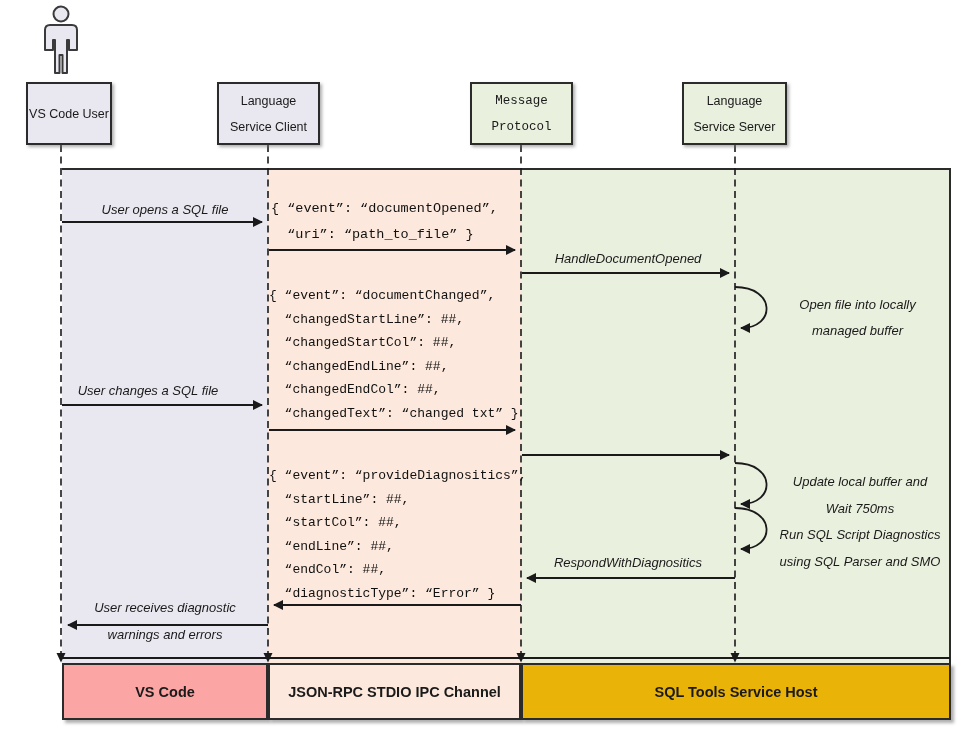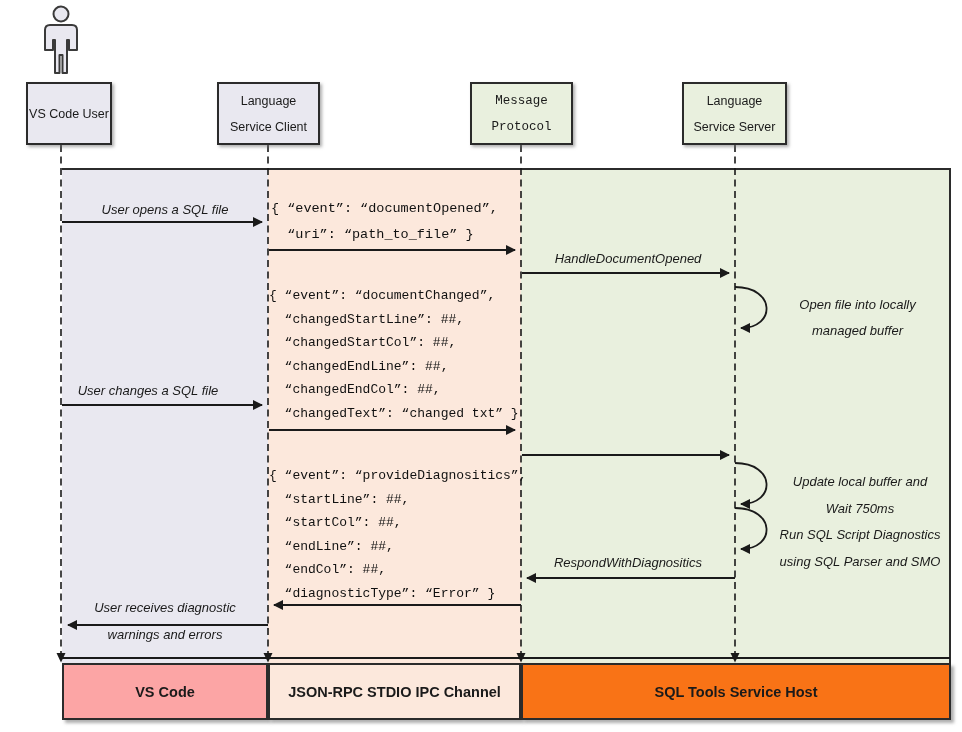--- a/index.html
+++ b/index.html
@@ -22,21 +22,21 @@
   }
   .hbox.lav{background:#e9e8f0;}
   .hbox.grn{background:#e9f0de;}
   .fbox{
     position:absolute;top:663px;height:57px;border:2px solid #2b2b2b;box-sizing:border-box;
     display:flex;align-items:center;justify-content:center;text-align:center;
     font-weight:bold;font-size:14.5px;box-shadow:3px 3px 3px rgba(110,110,110,.55);
   }
   .fbox.lav{background:#fca5a5;}
   .fbox.pch{background:#fce8dc;}
-  .fbox.grn{background:#f97316;}
+  .fbox.grn{background:#eab308;}
   
   .msg-label{
     position:absolute;font-style:italic;font-size:13px;text-align:center;white-space:pre;
   }
   .note{
     position:absolute;font-style:italic;font-size:13px;text-align:center;white-space:pre;
   }
   .payload{
     position:absolute;font-family:"Liberation Mono",monospace;font-size:13px;
     white-space:pre;color:#111;

